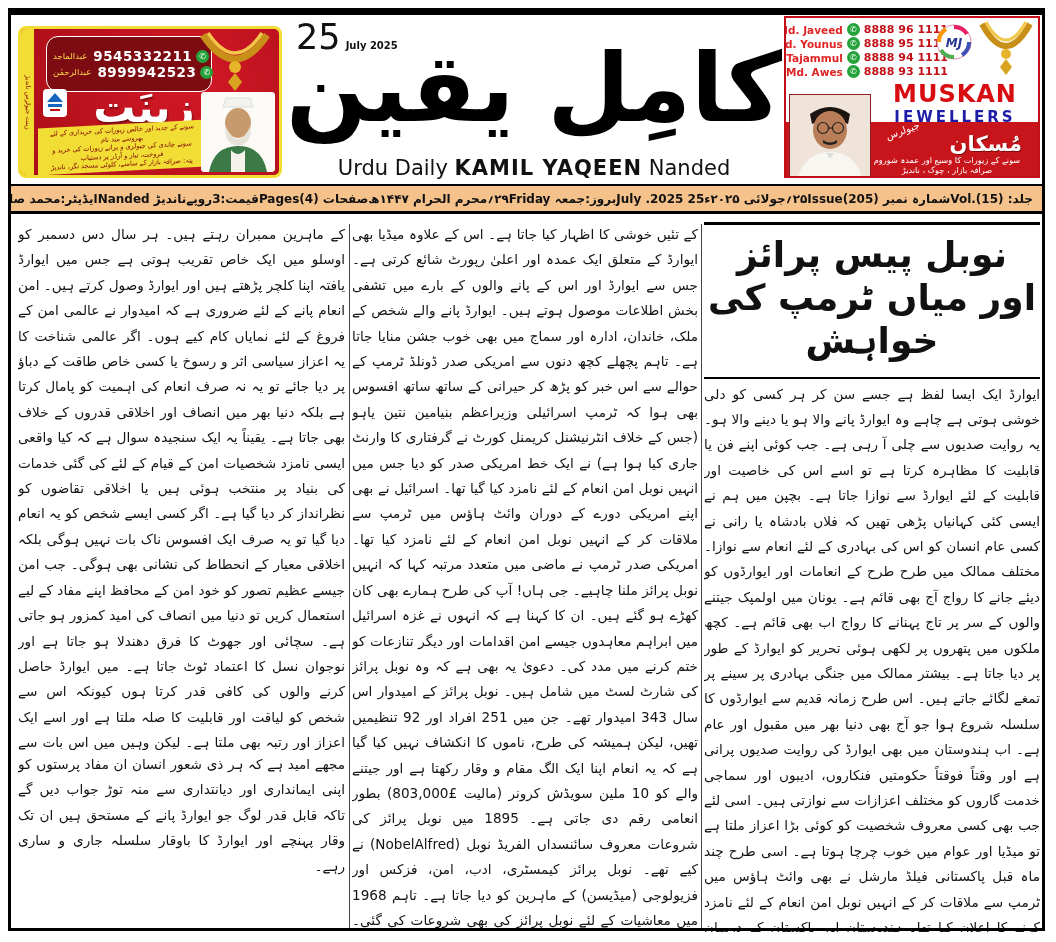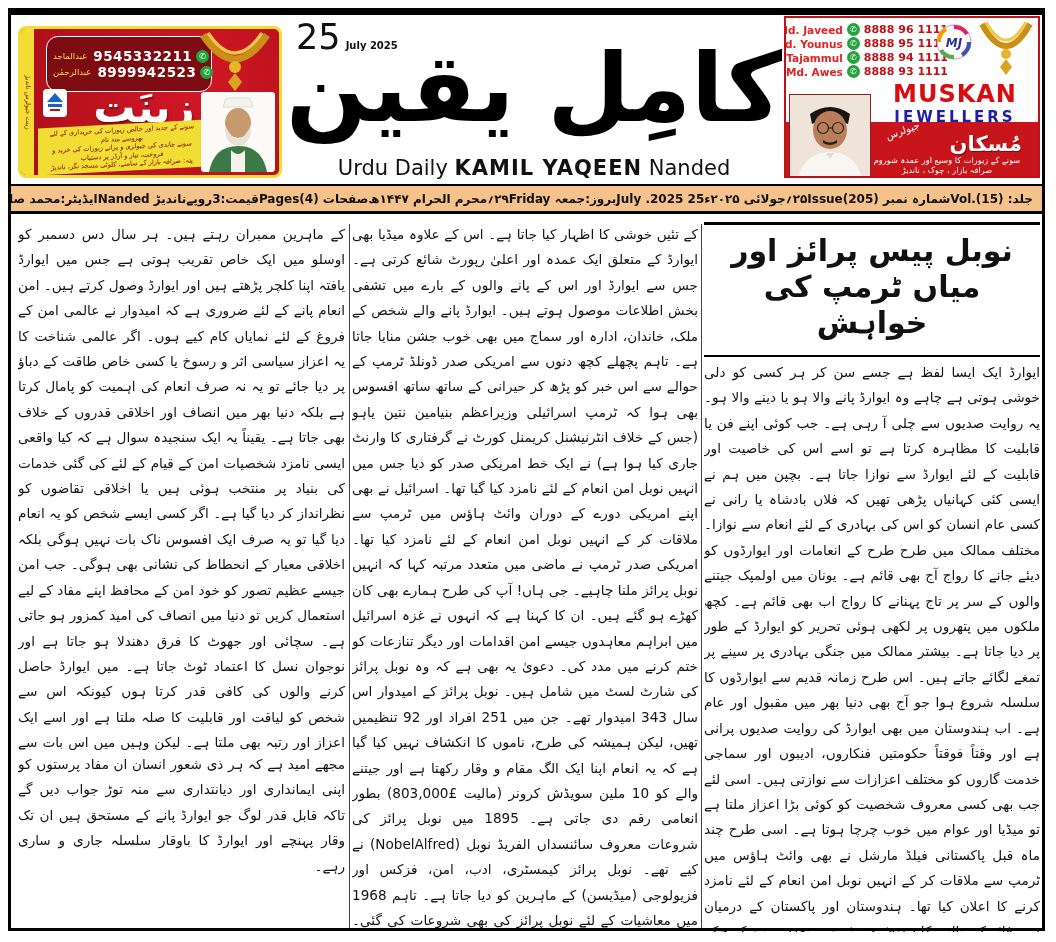--- a/index.html
+++ b/index.html
@@ -47,21 +47,21 @@
   .infobar{position:absolute;left:10px;top:184px;width:1035px;height:30px;background:#f5c28b;border-top:2px solid #000;border-bottom:3px solid #000;box-sizing:border-box;display:flex;direction:rtl;align-items:center;justify-content:space-between;padding:0 12px;font-size:12px;font-weight:bold;white-space:nowrap;overflow:hidden;}
   
   .col{position:absolute;top:222px;height:710px;overflow:hidden;}
   .col p{margin:0;direction:rtl;text-align:justify;text-align-last:right;font-size:13.6px;line-height:25.4px;color:#141414;}
   .col-right{left:704px;width:336px;}
   .col-mid{left:352px;width:346px;}
   .col-left{left:18px;width:327px;}
   .vrule{position:absolute;top:224px;height:706px;width:0;border-left:1.5px solid #444;}
   .vr1{left:349px;} .vr2{left:701px;}
   .headline-box{border-top:3px solid #000;border-bottom:2px solid #000;margin-bottom:3px;padding:8px 2px 14px;}
-  .headline-box h1{margin:0;direction:rtl;text-align:center;font-size:30px;line-height:1.2;font-weight:bold;}
+  .headline-box h1{margin:0;direction:rtl;text-align:center;font-size:36px;line-height:1.2;font-weight:bold;}
   .wrap-zone{display:flex;direction:rtl;gap:6px;margin-top:2px;}
   .wrap-zone .wtxt{flex:1;}
   .author-box{flex:0 0 156px;border:2px solid #000;background:#fff;padding:4px;box-sizing:border-box;align-self:flex-start;}
   .author-box svg{display:block;}
   .acaption{text-align:center;font-weight:bold;font-size:14.5px;direction:rtl;margin-top:3px;}
 </style>
 </head>
 <body>
 
 <div>

